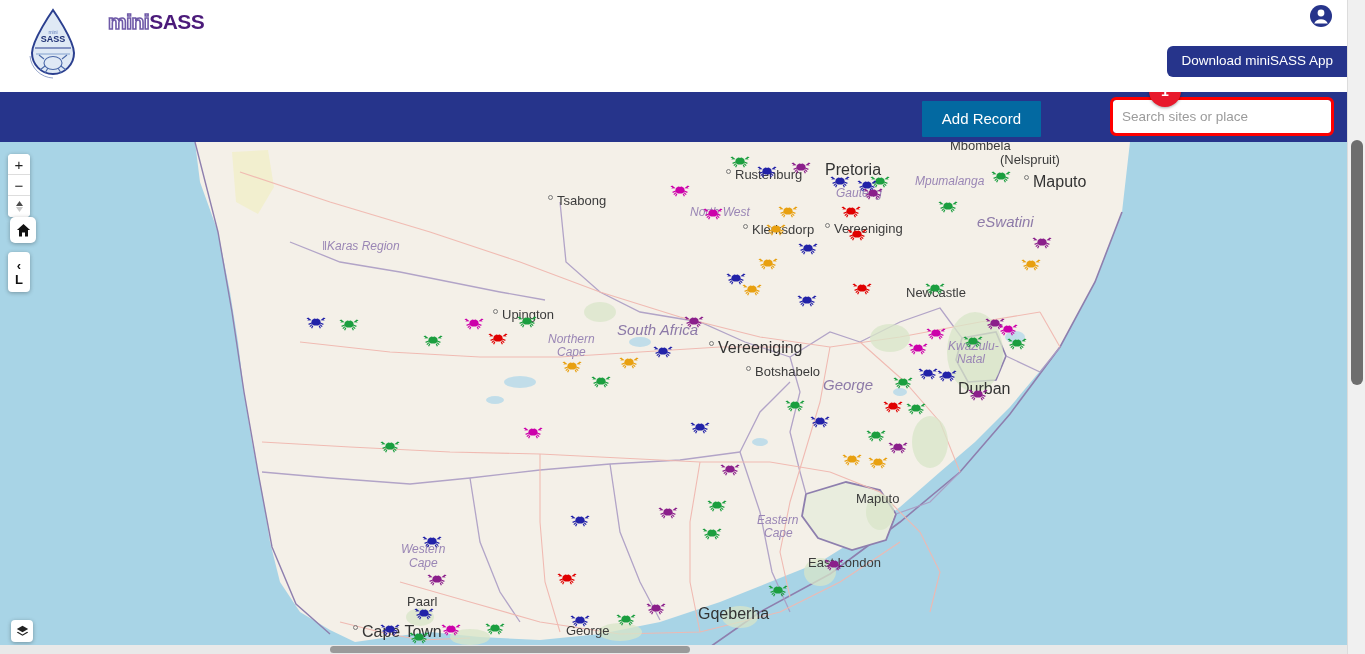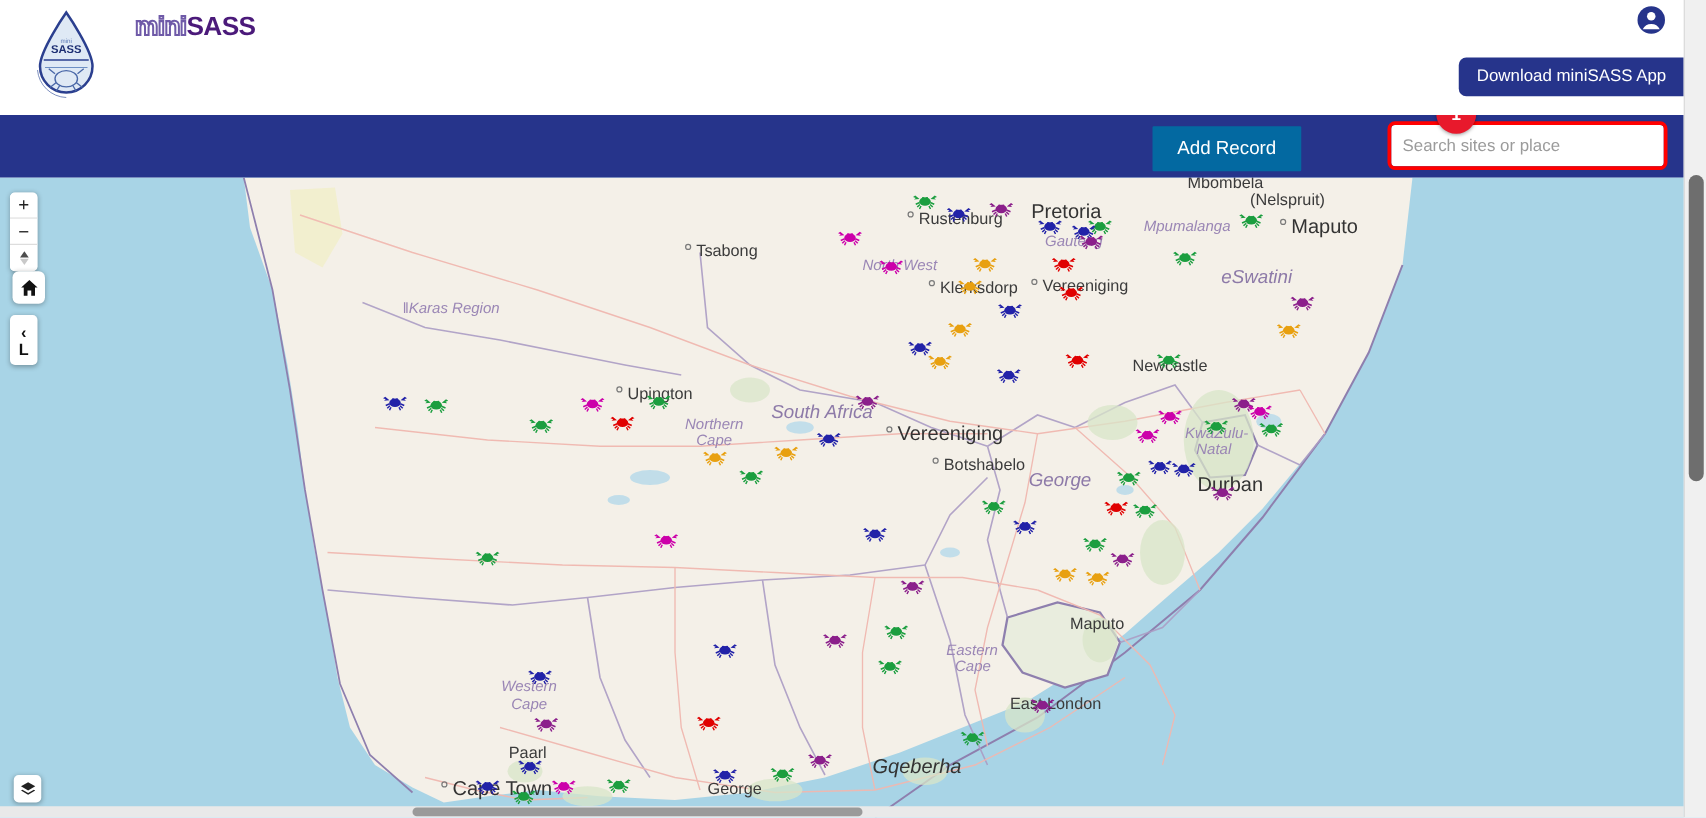--- a/index.html
+++ b/index.html
@@ -305,21 +305,21 @@
         <div class="map-label lbl-country" style="left: 617px; top: 179px;">South Africa</div>
         <div class="map-label lbl-city-lg" style="left: 718px; top: 197px;">Vereeniging</div>
         <div class="city-dot" style="left: 709px; top: 199px;"></div>
         <div class="map-label lbl-city" style="left: 755px; top: 222px;">Botshabelo</div>
         <div class="city-dot" style="left: 746px; top: 224px;"></div>
         <div class="map-label lbl-country" style="left: 823px; top: 234px;">George</div>
         <div class="map-label lbl-city" style="left: 856px; top: 349px;">Maputo</div>
         <div class="map-label lbl-region" style="left: 757px; top: 371px;">Eastern</div>
         <div class="map-label lbl-region" style="left: 764px; top: 384px;">Cape</div>
         <div class="map-label lbl-city" style="left: 808px; top: 413px;">East London</div>
-        <div class="map-label lbl-city-lg" style="left: 698px; top: 463px; font-style: italic;">Gqeberha</div>
+        <div class="map-label lbl-city-lg" style="left: 698px; top: 463px;">Gqeberha</div>
         <div class="map-label lbl-region" style="left: 401px; top: 400px;">Western</div>
         <div class="map-label lbl-region" style="left: 409px; top: 414px;">Cape</div>
         <div class="map-label lbl-city" style="left: 407px; top: 452px;">Paarl</div>
         <div class="map-label lbl-city-lg" style="left: 362px; top: 481px;">Cape Town</div>
         <div class="city-dot" style="left: 353px; top: 483px;"></div>
         <div class="map-label lbl-city" style="left: 566px; top: 481px;">George</div>
       </div>
     <div id="markers-layer">
         <div class="crab" style="left: 730px; top: 11px;"><svg viewBox="0 0 20 15" width="20" height="15">
             <ellipse cx="10" cy="8.2" rx="4.6" ry="3.4" fill="#1b9e3f"></ellipse>

